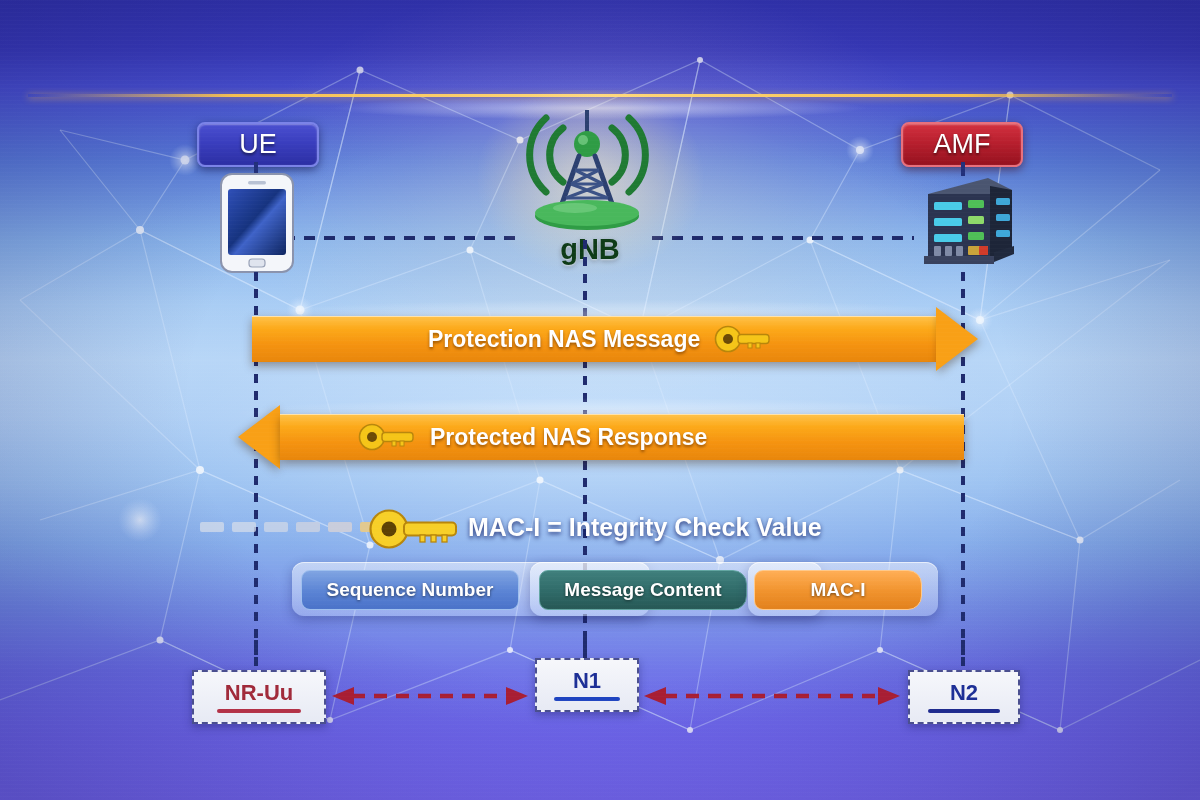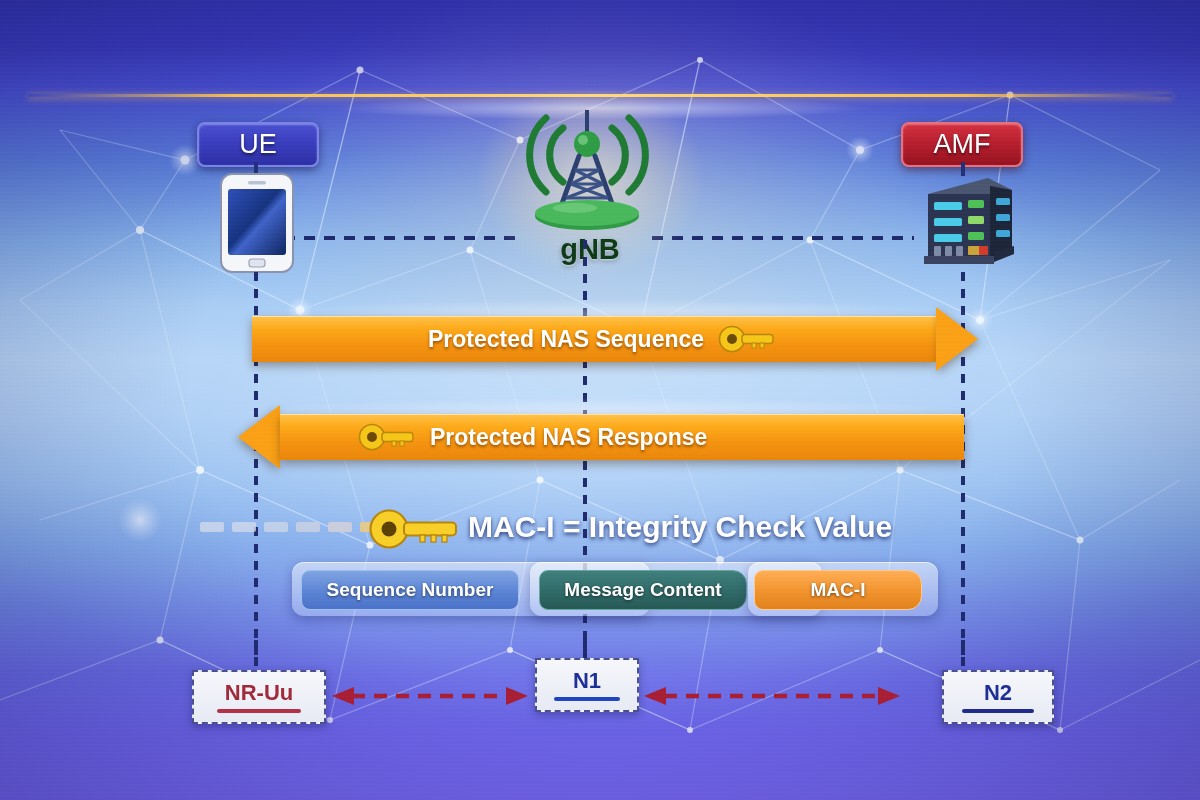--- a/index.html
+++ b/index.html
@@ -121,21 +121,21 @@
     background:radial-gradient(ellipse at center, rgba(255,255,255,.40) 0%, rgba(255,255,255,0) 72%);
     pointer-events:none;
   }
 
   
   .maci-row{position:absolute;left:200px;top:504px;width:760px;height:46px;}
   .maci-dashes{position:absolute;left:0;top:18px;display:flex;gap:8px;align-items:center;}
   .maci-dashes i{display:block;width:24px;height:10px;border-radius:2px;}
   .maci-text{
     position:absolute;left:268px;top:0;height:46px;display:flex;align-items:center;
-    font-size:30px;font-weight:bold;color:#ffffff;white-space:nowrap;
+    font-size:25px;font-weight:bold;color:#ffffff;white-space:nowrap;
     text-shadow:0 2px 4px rgba(10,20,90,.8);
   }
 
   
   .packet-wrap{
     position:absolute;left:292px;top:562px;width:350px;height:54px;
     border-radius:12px;
     background:linear-gradient(180deg, rgba(255,255,255,.50) 0%, rgba(225,238,255,.30) 100%);
     box-shadow:0 4px 12px rgba(20,20,90,.30), inset 0 1px 0 rgba(255,255,255,.6);
   }
@@ -311,21 +311,21 @@
 
   <div class="lifeline" style="left:254px;top:272px;height:392px;"></div>
   <div class="lifeline" style="left:583px;top:240px;height:424px;"></div>
   <div class="lifeline" style="left:961px;top:272px;height:392px;"></div>
 
   <div class="msg-glow" style="left:250px;top:300px;width:740px;"></div>
   <div class="msg" style="left:252px;top:316px;width:726px;">
     <div class="body" style="left:0;width:684px;"></div>
     <div class="head r" style="left:684px;"></div>
     <div class="lbl" style="left:176px;">
-      <span>Protected NAS Sequence</span>
+      <span>Protection NAS Message</span>
       <svg width="58" height="30" viewBox="0 0 58 30">
         <circle cx="14" cy="15" r="12.5" fill="#f5c518" stroke="#b8860b" stroke-width="1.6"></circle>
         <circle cx="14" cy="15" r="5" fill="#6b4a06"></circle>
         <rect x="24" y="10.5" width="31" height="9" rx="3" fill="#f5c518" stroke="#b8860b" stroke-width="1.4"></rect>
         <rect x="34" y="19" width="4" height="5" fill="#f5c518" stroke="#b8860b" stroke-width="1"></rect>
         <rect x="42" y="19" width="4" height="5" fill="#f5c518" stroke="#b8860b" stroke-width="1"></rect>
       </svg>
     </div>
   </div>
 
@@ -395,21 +395,21 @@
     <div class="u" style="width:84px;background:#b33247;"></div>
   </div>
 
   <div class="iface-stem" style="left:583px;top:640px;height:30px;"></div>
   <div class="iface" style="left:535px;top:658px;width:100px;">
     <div class="t" style="color:#1d2f96;">N1</div>
     <div class="u" style="width:66px;background:#1f44c0;"></div>
   </div>
 
   <div class="iface-stem" style="left:961px;top:640px;height:30px;"></div>
-  <div class="iface" style="left:908px;top:670px;width:108px;margin-left:34px;">
+  <div class="iface" style="left:908px;top:670px;width:108px;">
     <div class="t" style="color:#1d2f96;">N2</div>
     <div class="u" style="width:72px;background:#1f2b8e;"></div>
   </div>
 
   <svg class="dblarrow" style="left:330px;top:684px;" width="200" height="24" viewBox="0 0 200 24">
     <line x1="22" y1="12" x2="178" y2="12" stroke="#a81e34" stroke-width="4.5" stroke-dasharray="13 9"></line>
     <polygon points="2,12 24,3 24,21" fill="#a81e34"></polygon>
     <polygon points="198,12 176,3 176,21" fill="#a81e34"></polygon>
   </svg>
   <svg class="dblarrow" style="left:642px;top:684px;" width="260" height="24" viewBox="0 0 260 24">

